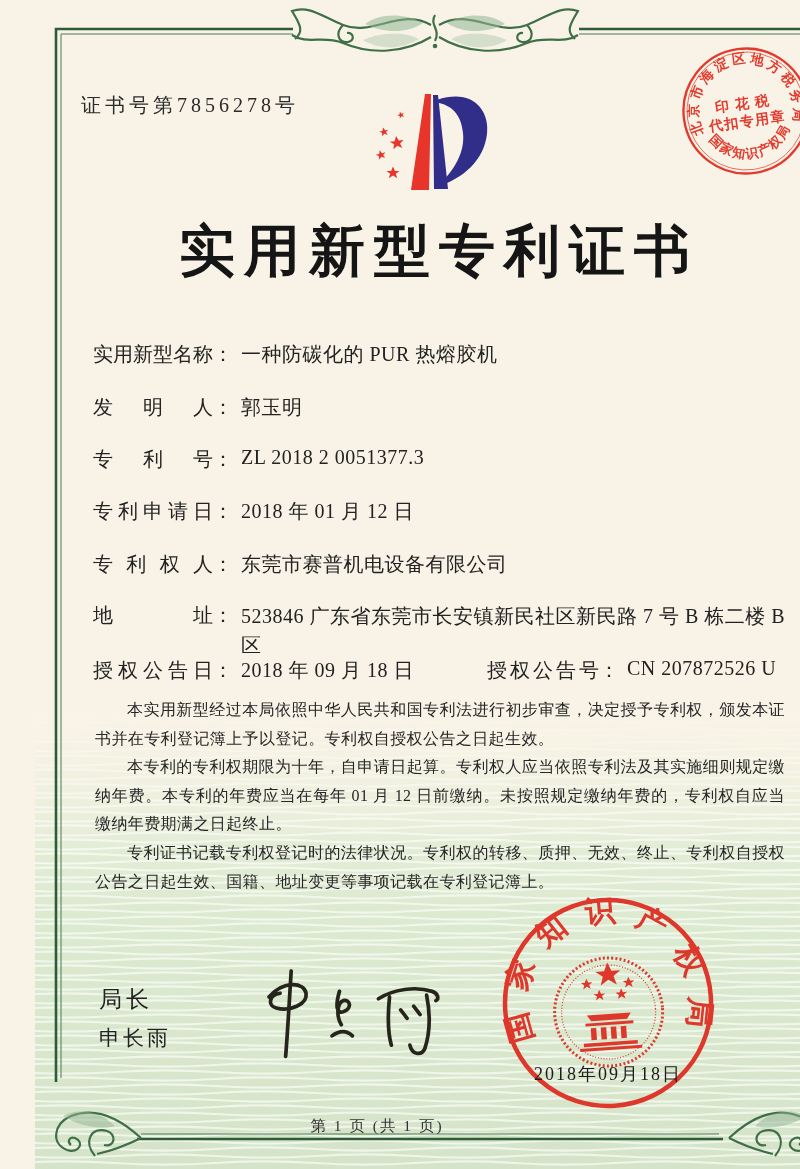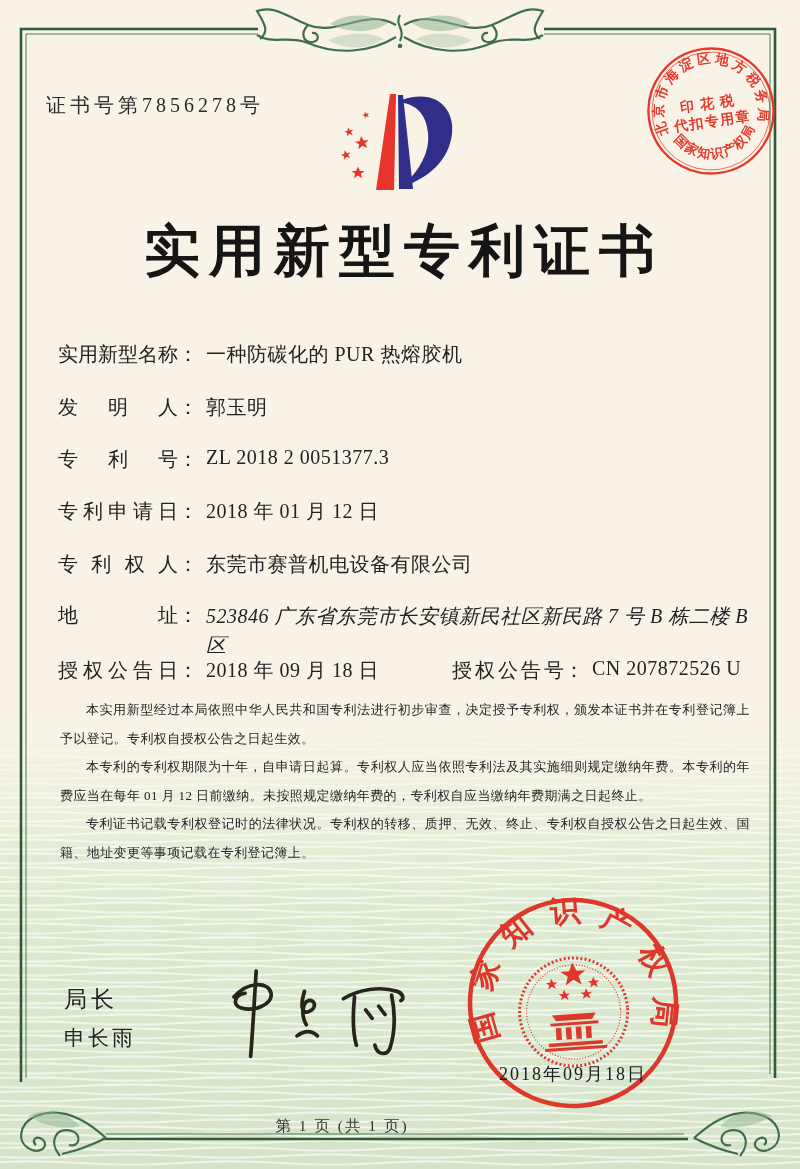--- a/index.html
+++ b/index.html
@@ -1,38 +1,38 @@
 <!DOCTYPE html>
 <html><head>
 <meta charset="utf-8">
 <style>
   html,body{margin:0;padding:0;}
   body{width:800px;height:1169px;position:relative;overflow:hidden;
        font-family:"Liberation Serif","DejaVu Serif",serif;
        background:#f8f3e6;}
   .abs{position:absolute;}
-  .page{position:absolute;inset:0;}
+  .page{position:absolute;inset:0;margin-left:35px;}
   
   .green-zone{left:0;top:700px;width:800px;height:469px;
     background:linear-gradient(180deg,rgba(222,235,209,0) 0%,rgba(222,235,209,.55) 18%,#dcead0 45%,#d5e4c8 100%);}
   .paper-fade{left:0;top:700px;width:800px;height:150px;
     background:linear-gradient(180deg,#f8f3e6 0%,rgba(248,243,230,0) 100%);}
   
   .cert-no{left:46px;top:92px;font-size:20px;letter-spacing:4px;color:#2a2a2a;}
   .title{left:4px;top:214px;width:800px;text-align:center;font-size:56px;font-weight:700;
          letter-spacing:9px;color:#151515;}
   .row{left:58px;font-size:20px;color:#222;white-space:nowrap;}
   .lbl{display:inline-block;width:120px;text-align:justify;text-align-last:justify;vertical-align:top;}
   .colon{display:inline-block;vertical-align:top;}
   .val{display:inline-block;margin-left:8px;vertical-align:top;letter-spacing:.5px;}
-  .val.wide{width:552px;white-space:normal;line-height:29px;font-style:italic;}
+  .val.wide{width:552px;white-space:normal;line-height:29px;}
   .grant2{position:absolute;left:394px;top:0;}
   .lbl2{display:inline-block;width:112px;text-align:justify;text-align-last:justify;}
   .paras{left:60px;top:696px;width:690px;color:#262626;}
-  .paras p{margin:0;font-size:13px;line-height:28.6px;text-align:justify;text-indent:2em;letter-spacing:.4px;}
+  .paras p{margin:0;font-size:16px;line-height:28.6px;text-align:justify;text-indent:2em;letter-spacing:.4px;}
   .sig-title{left:64px;top:984px;font-size:23px;color:#222;letter-spacing:4px;}
   .sig-name{left:64px;top:1024px;font-size:21px;color:#222;letter-spacing:3px;}
   .seal-date{left:466px;top:1062px;width:214px;text-align:center;font-size:18px;
              letter-spacing:2px;color:#1c1c1c;}
   .footer{left:0;top:1116px;width:684px;text-align:center;font-size:15.5px;letter-spacing:2px;color:#333;}
   svg{display:block;}
   .stamp-text{fill:#e23b2e;font-family:"Liberation Serif","DejaVu Serif",serif;font-weight:700;}
   .seal-arc{fill:#dd382b;font-family:"Liberation Serif","DejaVu Serif",serif;font-weight:700;}
 </style>
 </head>

